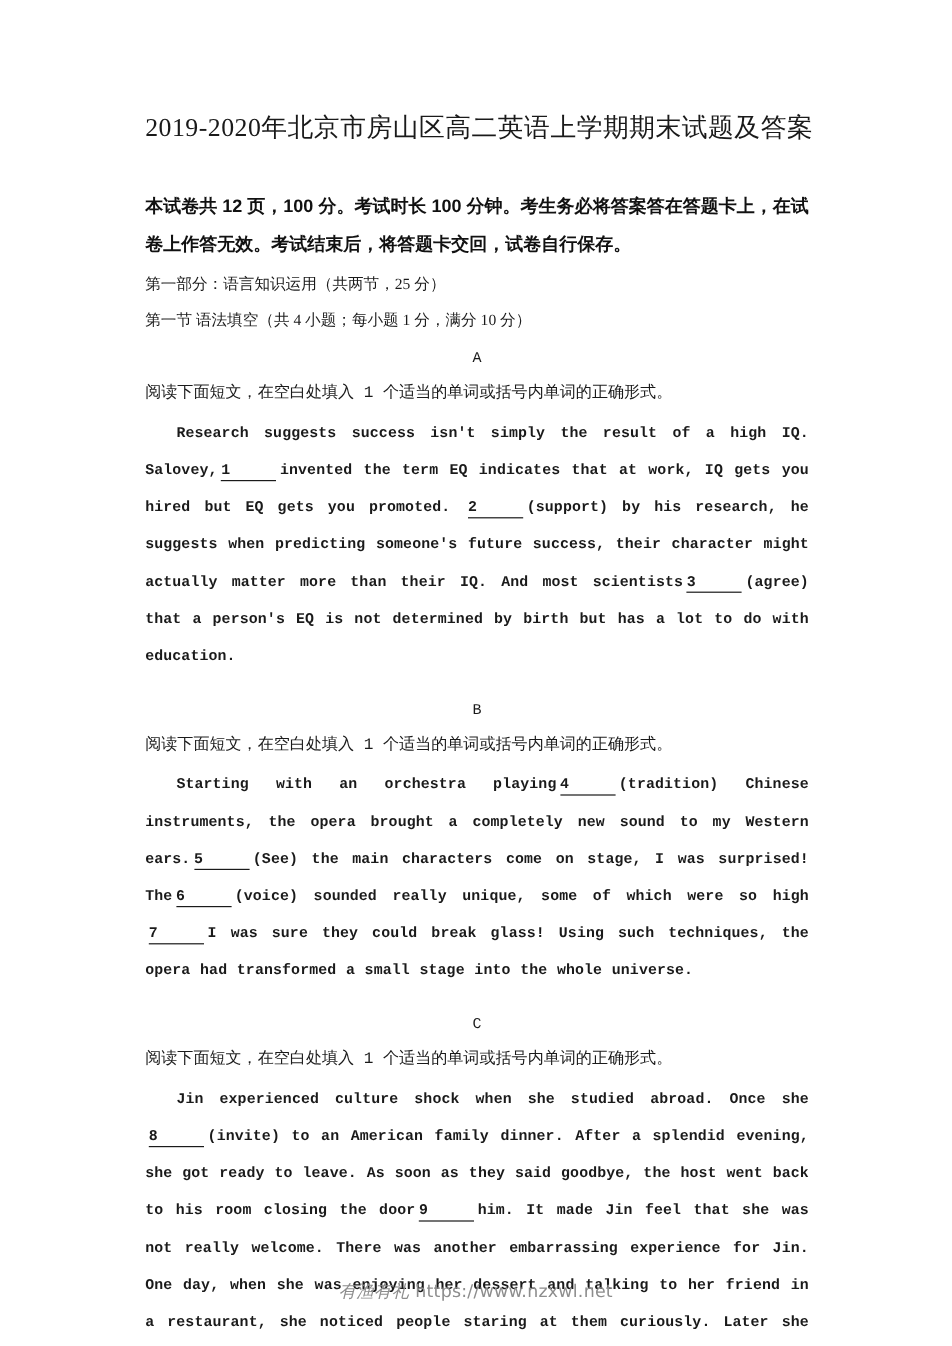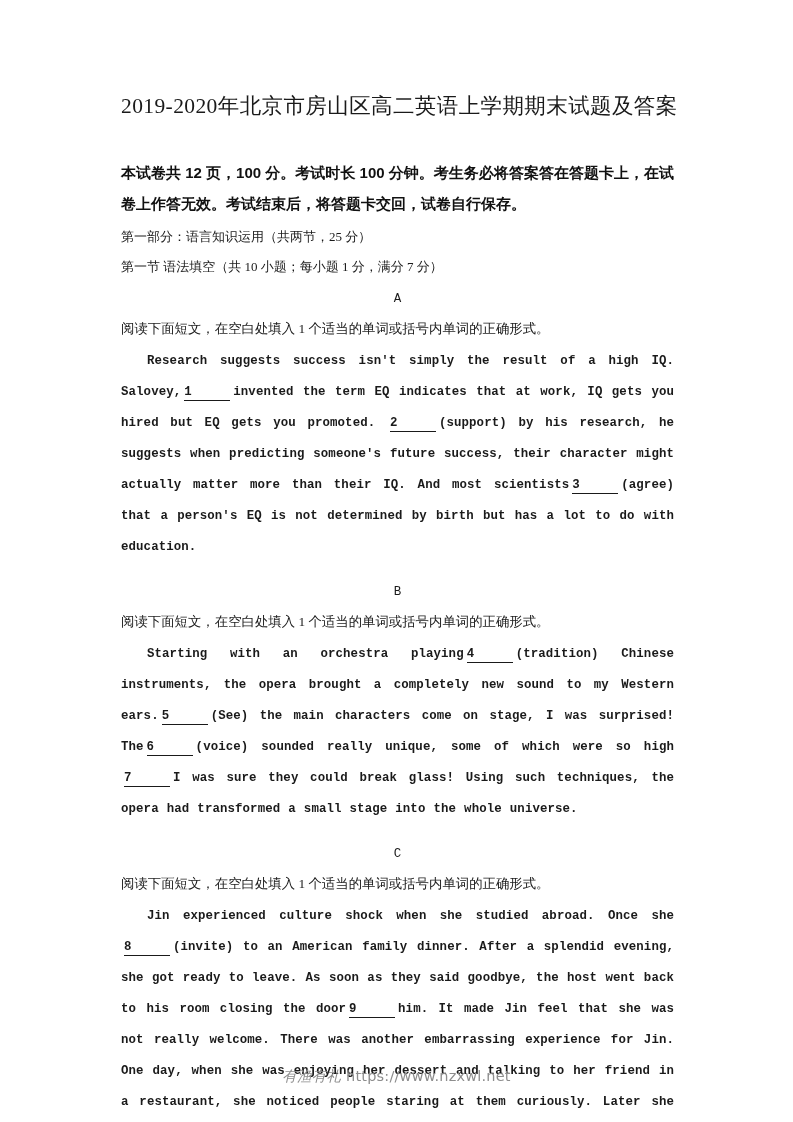--- a/index.html
+++ b/index.html
@@ -67,21 +67,21 @@
     font-family: "Liberation Mono", "DejaVu Sans Mono", monospace;
     font-size: 12.5px;
     line-height: 30px;
     text-align: center;
     margin: 2px 0 0 0;
     color: #1a1a1a;
   }
 
   
   .instruction {
-    font-family: Liberation Serif, serif;
+    font-family: Liberation Mono, monospace;
     font-size: 13.4px;
     line-height: 30px;
     margin: 0 0 2px 0;
     color: #1a1a1a;
     white-space: nowrap;
   }
 
   
   .passage {
     font-family: "Liberation Mono", "DejaVu Sans Mono", monospace;
@@ -137,21 +137,21 @@
 
 <div class="page">
   <div class="content">
 
     <h1 class="doc-title">2019-2020年北京市房山区高二英语上学期期末试题及答案</h1>
 
     <p class="notice">本试卷共 12 页，100 分。考试时长 100 分钟。考生务必将答案答在答题卡上，在试卷上作答无效。考试结束后，将答题卡交回，试卷自行保存。</p>
 
     <p class="sec-head">第一部分：语言知识运用（共两节，25 分）</p>
 
-    <p class="sec-head">第一节 语法填空（共 10 小题；每小题 1 分，满分 7 分）</p>
+    <p class="sec-head">第一节 语法填空（共 4 小题；每小题 1 分，满分 10 分）</p>
 
     <div class="passage-letter">A</div>
     <p class="instruction">阅读下面短文，在空白处填入 1 个适当的单词或括号内单词的正确形式。</p>
     <p class="passage"><span>Research suggests success isn't simply the result of a high IQ. Salovey,</span><span class="blank">1</span><span>invented the term EQ indicates that at work, IQ gets you hired but EQ gets you promoted.</span> <span class="blank">2</span><span>(support) by his research, he suggests when predicting someone's future success, their character might actually matter more than their IQ. And most scientists</span><span class="blank">3</span><span>(agree) that a person's EQ is not determined by birth but has a lot to do with education.</span></p>
 
     <div class="gap-sm"></div>
 
     <div class="passage-letter">B</div>
     <p class="instruction">阅读下面短文，在空白处填入 1 个适当的单词或括号内单词的正确形式。</p>
     <p class="passage pB"><span>Starting with an orchestra playing</span><span class="blank">4</span><span>(tradition) Chinese instruments, the opera brought a completely new sound to my Western ears.</span><span class="blank">5</span><span>(See) the main characters come on stage, I was surprised! The</span><span class="blank">6</span><span>(voice) sounded really unique, some of which were so high</span><span class="blank">7</span><span>I was sure they could break glass! Using such techniques, the opera had transformed a small stage into the whole universe.</span></p>

